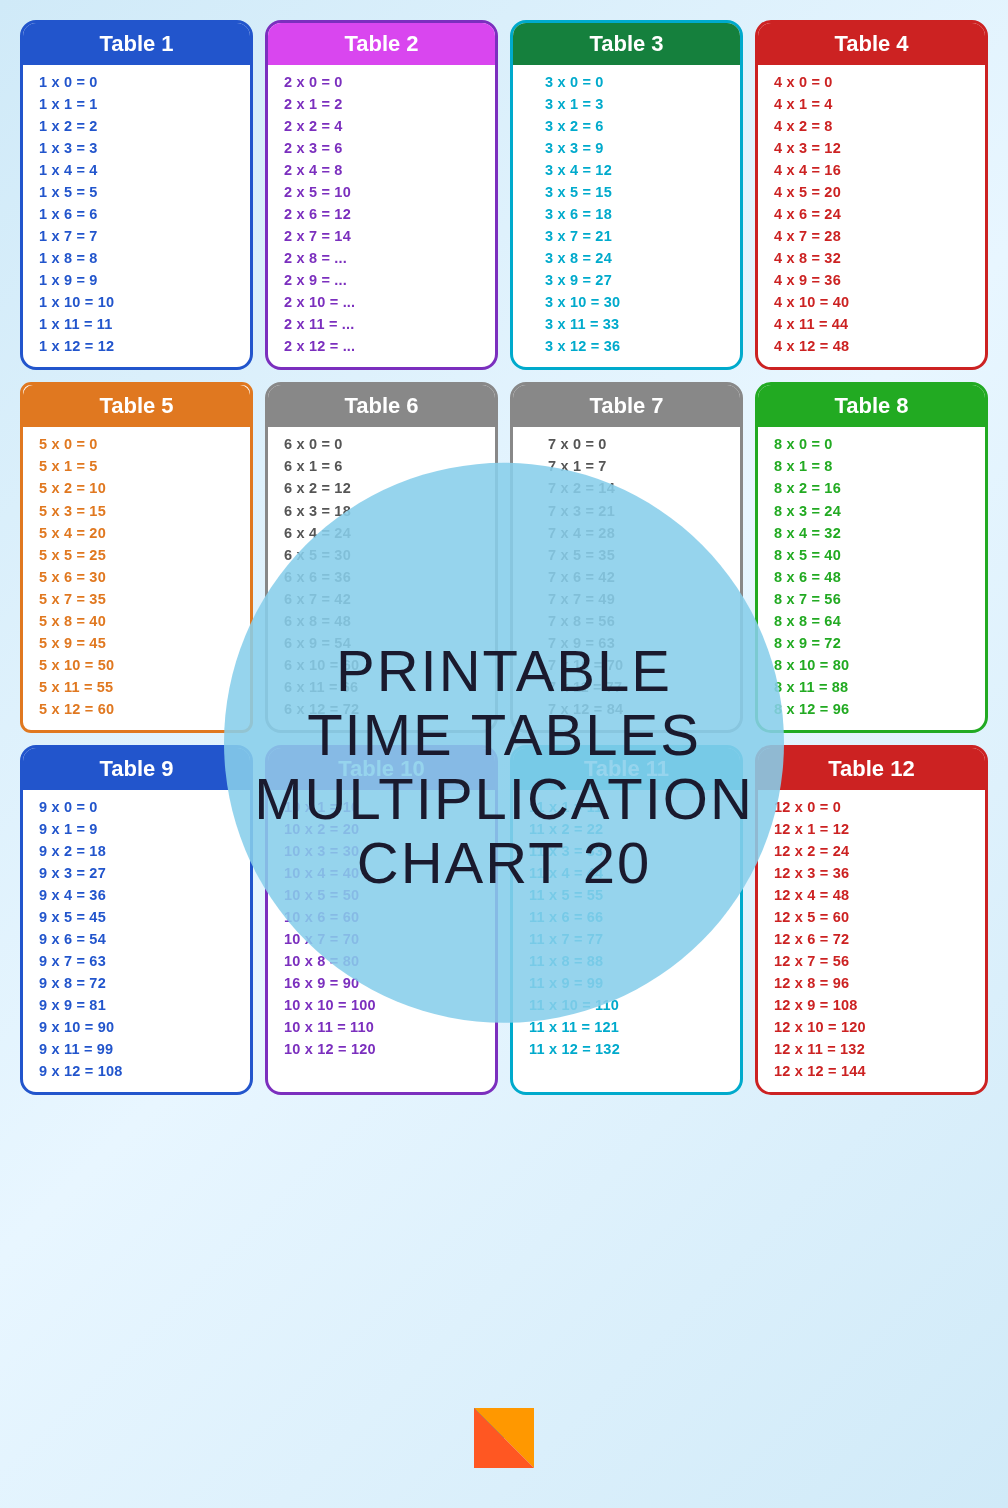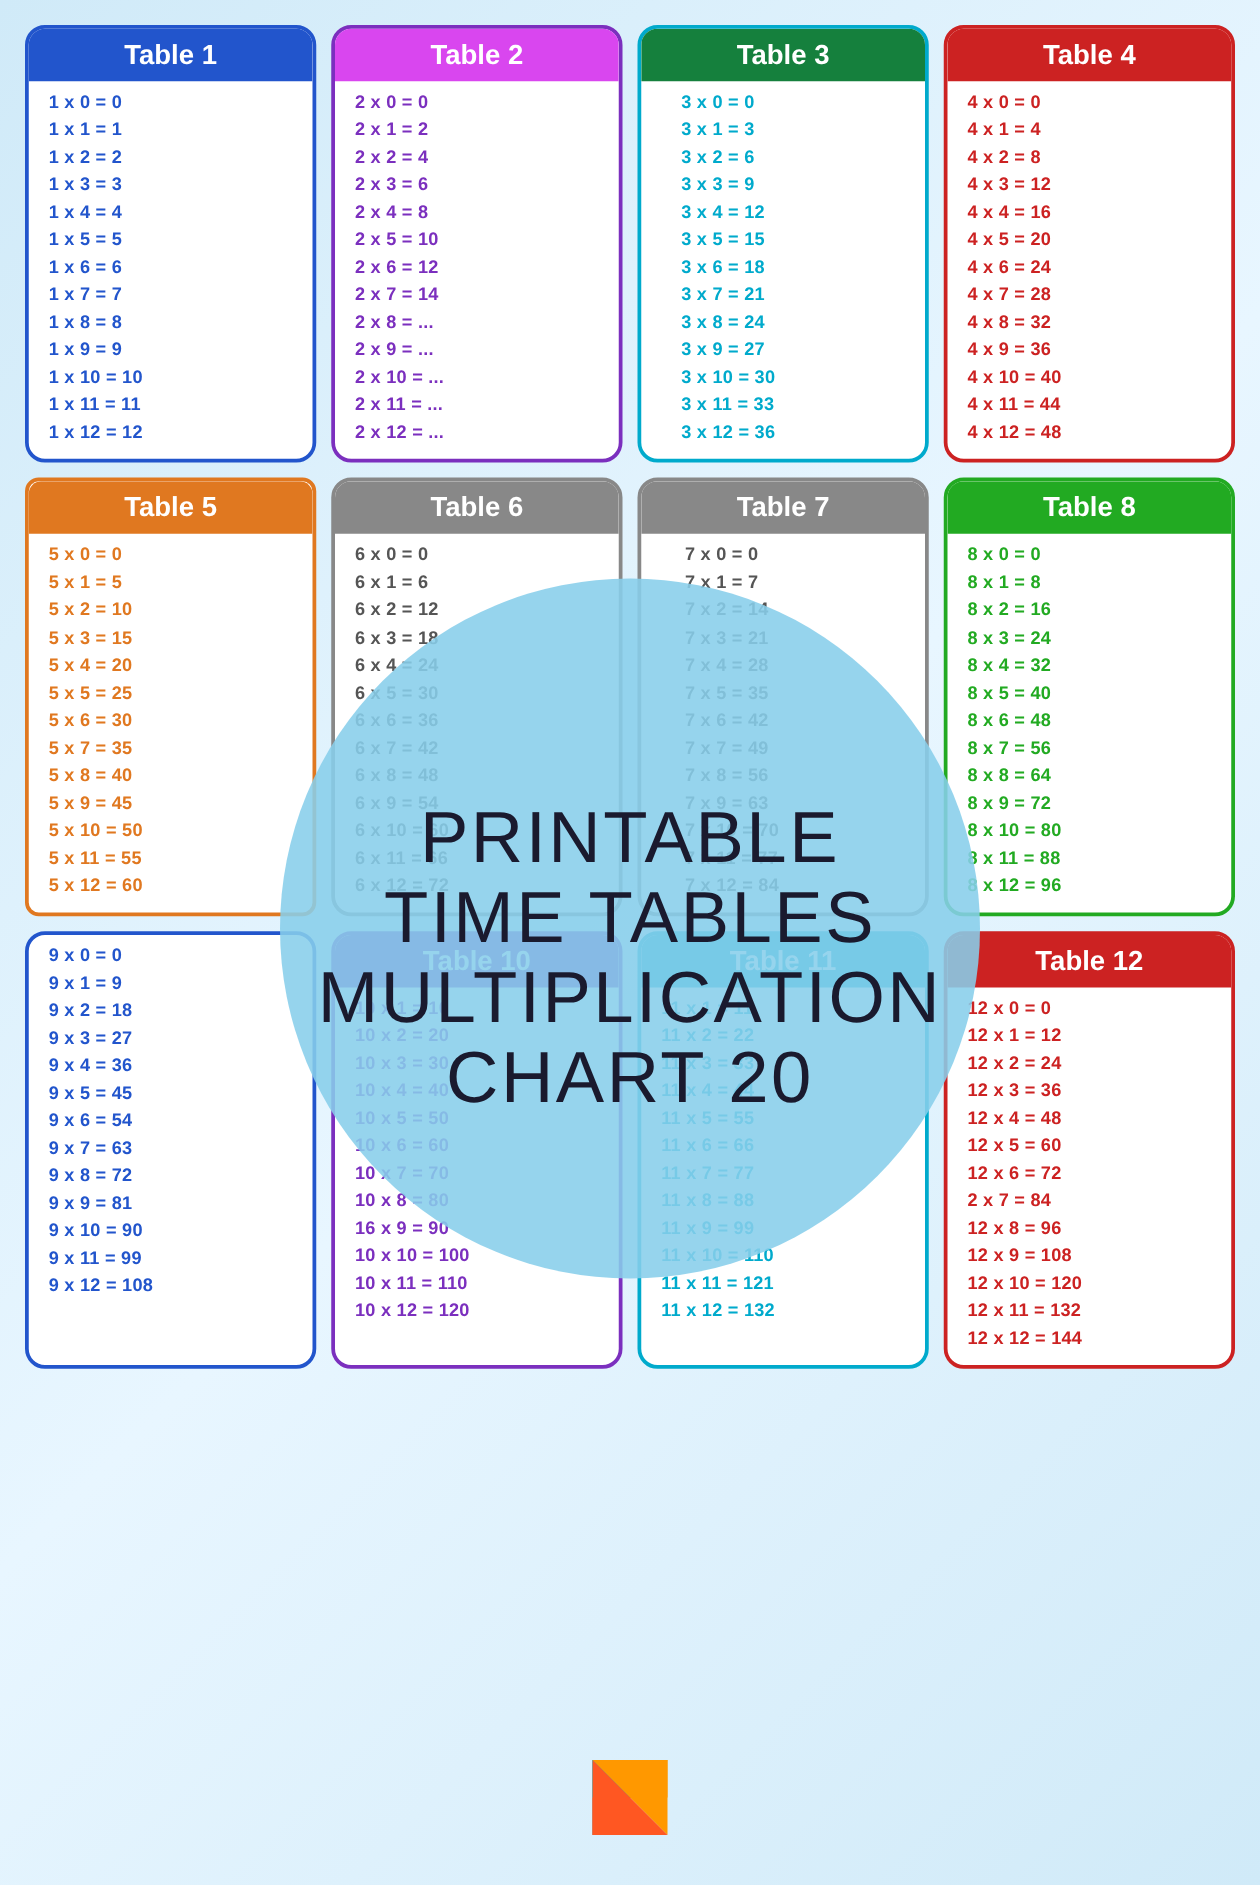--- a/index.html
+++ b/index.html
@@ -348,20 +348,21 @@
           <div class="mult-row">8 x 6 = 48</div>
           <div class="mult-row">8 x 7 = 56</div>
           <div class="mult-row">8 x 8 = 64</div>
           <div class="mult-row">8 x 9 = 72</div>
           <div class="mult-row">8 x 10 = 80</div>
           <div class="mult-row">8 x 11 = 88</div>
           <div class="mult-row">8 x 12 = 96</div>
         </div>
       </div>
       <div class="table-card table-9">
+        <div class="table-header">Table 9</div>
         <div class="table-body">
           <div class="mult-row">9 x 0 = 0</div>
           <div class="mult-row">9 x 1 = 9</div>
           <div class="mult-row">9 x 2 = 18</div>
           <div class="mult-row">9 x 3 = 27</div>
           <div class="mult-row">9 x 4 = 36</div>
           <div class="mult-row">9 x 5 = 45</div>
           <div class="mult-row">9 x 6 = 54</div>
           <div class="mult-row">9 x 7 = 63</div>
           <div class="mult-row">9 x 8 = 72</div>
@@ -408,21 +409,21 @@
       <div class="table-card table-12">
         <div class="table-header">Table 12</div>
         <div class="table-body">
           <div class="mult-row">12 x 0 = 0</div>
           <div class="mult-row">12 x 1 = 12</div>
           <div class="mult-row">12 x 2 = 24</div>
           <div class="mult-row">12 x 3 = 36</div>
           <div class="mult-row">12 x 4 = 48</div>
           <div class="mult-row">12 x 5 = 60</div>
           <div class="mult-row">12 x 6 = 72</div>
-          <div class="mult-row">2 x 7 = 84</div>
+          <div class="mult-row">12 x 7 = 56</div>
           <div class="mult-row">12 x 8 = 96</div>
           <div class="mult-row">12 x 9 = 108</div>
           <div class="mult-row">12 x 10 = 120</div>
           <div class="mult-row">12 x 11 = 132</div>
           <div class="mult-row">12 x 12 = 144</div>
         </div>
       </div>
     </div>
 
   <div class="center-circle">

